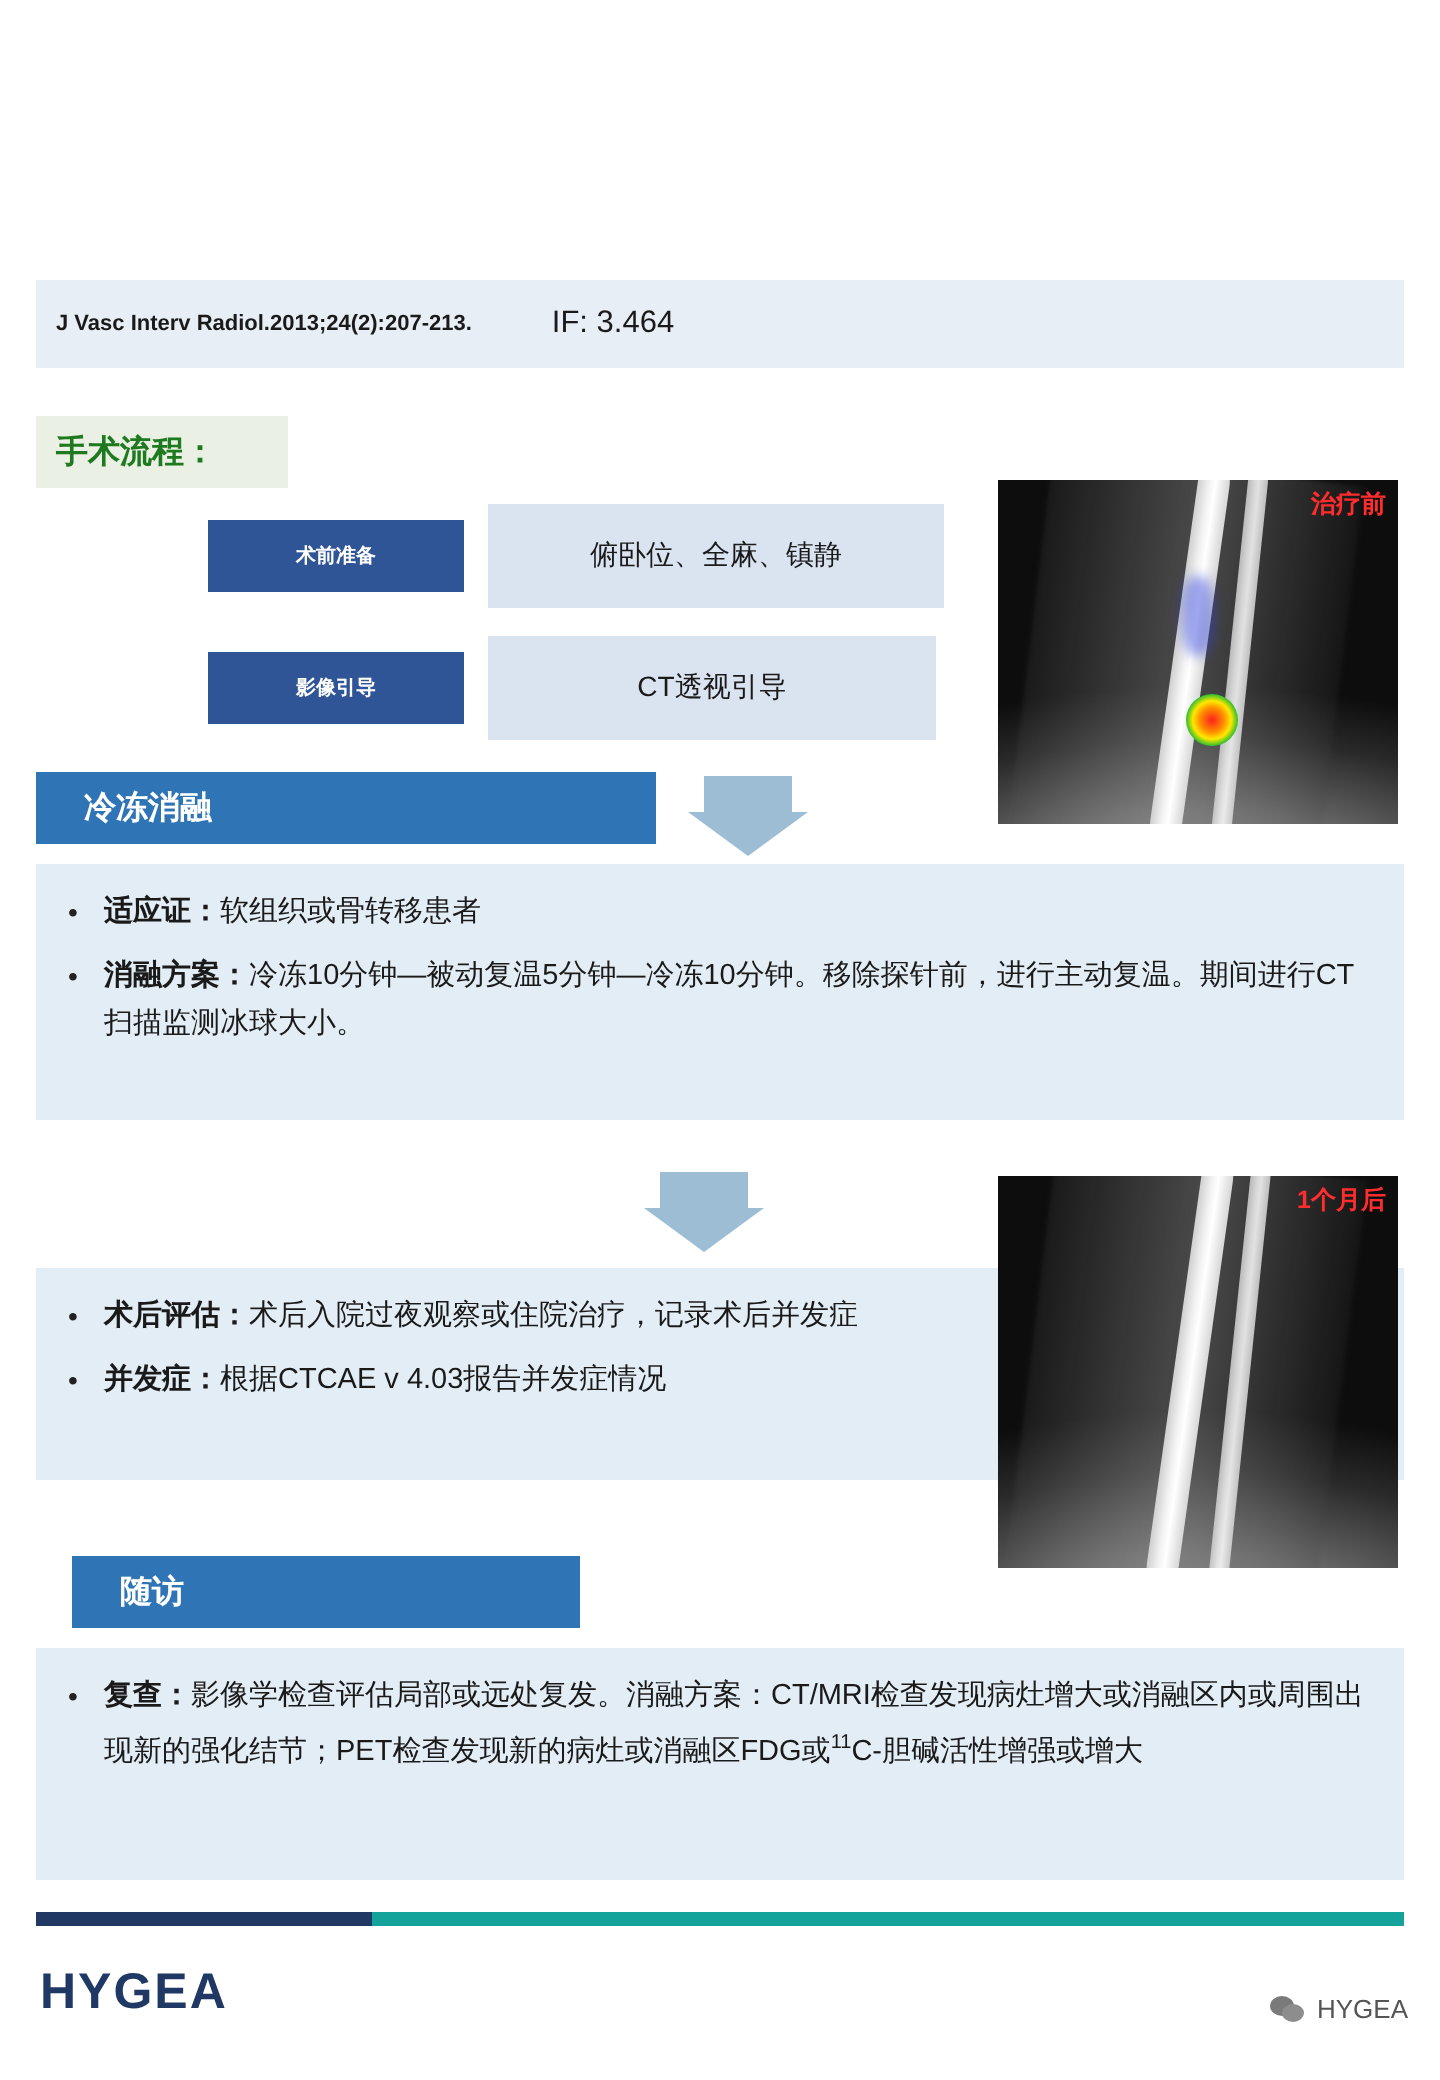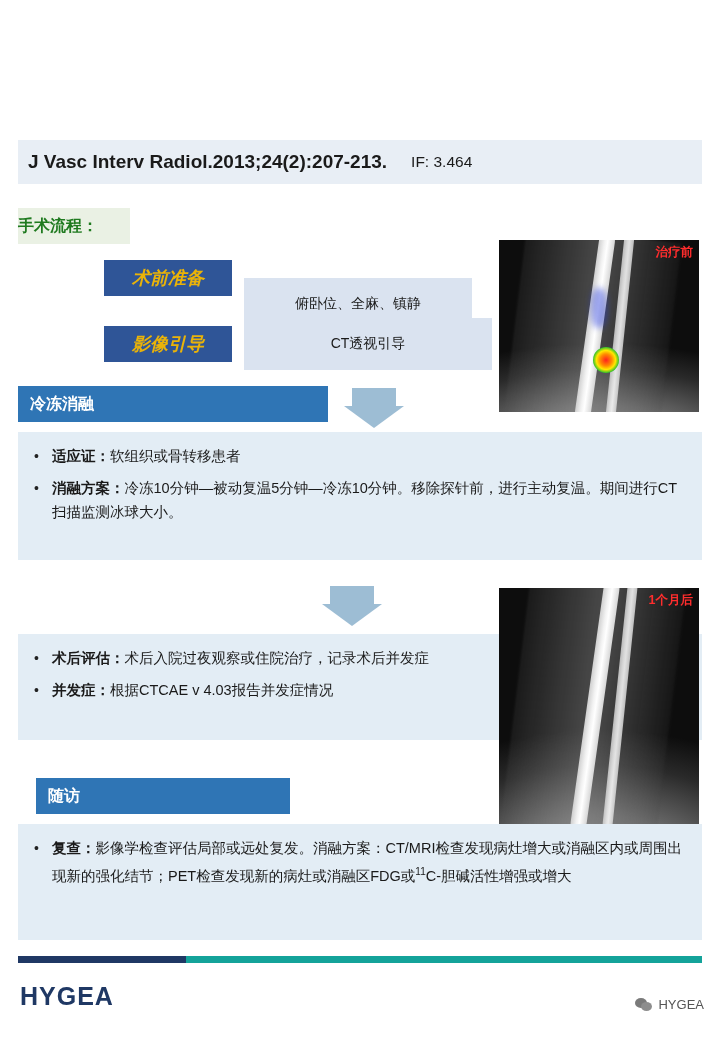--- a/index.html
+++ b/index.html
@@ -32,83 +32,83 @@
   .citation-bar {
     position: absolute;
     left: 18px; top: 140px;
     width: 684px; height: 44px;
     background: #e8eef5;
     display: flex;
     align-items: center;
   }
   .citation-text {
     margin-left: 10px;
-    font-size: 19px;
+    font-size: 11px;
     color: #1a1a1a;
     font-weight: 700;
   }
   .citation-if {
-    margin-left: 24px;
+    margin-left: 40px;
     font-size: 15.5px;
     color: #1a1a1a;
     font-weight: 400;
   }
 
   
   .green-header {
     position: absolute;
     left: 18px; top: 208px;
-    width: 112px; height: 36px;
+    width: 126px; height: 36px;
     background: #eaf1e4;
     display: flex;
     align-items: center;
+    padding-left: 10px;
   }
   .green-header span {
     color: #1f7a1f;
     font-weight: 700;
     font-size: 16px;
   }
 
   
   .pill {
     position: absolute;
     background: #2f5597;
-    color: #eab308;
-    font-weight: 700;
-    font-size: 18px;
+    color: #ffffff;
+    font-weight: 700;
+    font-size: 10px;
     display: flex;
     align-items: center;
     justify-content: center;
-    font-style: italic;
   }
   .pill-1 { left: 104px; top: 260px; width: 128px; height: 36px; }
   .pill-2 { left: 104px; top: 326px; width: 128px; height: 36px; }
 
   .lightbox {
     position: absolute;
     background: #dae3f0;
     color: #1a1a1a;
     font-size: 14px;
     display: flex;
     align-items: center;
     justify-content: center;
   }
-  .light-1 { left: 244px; top: 252px; width: 228px; height: 52px; margin-top: 26px; }
-  .light-2 { left: 244px; top: 318px; width: 248px; height: 52px; }
+  .light-1 { left: 244px; top: 252px; width: 228px; height: 52px; }
+  .light-2 { left: 244px; top: 318px; width: 224px; height: 52px; }
 
   
   .band {
     position: absolute;
     background: #2f75b5;
     color: #ffffff;
     font-weight: 700;
     font-size: 16px;
     display: flex;
     align-items: center;
-    padding-left: 12px;
+    padding-left: 24px;
   }
   .band-cryo   { left: 18px; top: 386px; width: 310px; height: 36px; }
   .band-post   { left: 18px; top: 588px; width: 254px; height: 36px; }
   .band-follow { left: 36px; top: 778px; width: 254px; height: 36px; }
 
   
   .content {
     position: absolute;
     background: #e3edf5;
     padding: 12px 18px 12px 16px;
@@ -154,21 +154,21 @@
   .arrow2 .arrow-head  { left: 322px; top: 604px; }
 
   
   .ct {
     position: absolute;
     overflow: hidden;
     background: #000;
     padding-left: 13px;
   }
   .ct-1 { left: 499px; top: 240px; width: 200px; height: 172px; }
-  .ct-2 { left: 499px; top: 588px; width: 200px; height: 236px; }
+  .ct-2 { left: 499px; top: 588px; width: 200px; height: 196px; }
   .ct-label {
     position: absolute;
     right: 6px; top: 4px;
     color: #ff2d2d;
     font-size: 12.5px;
     font-weight: 700;
     z-index: 4;
   }
   .ct-bg {
     position: absolute; inset: 0;

